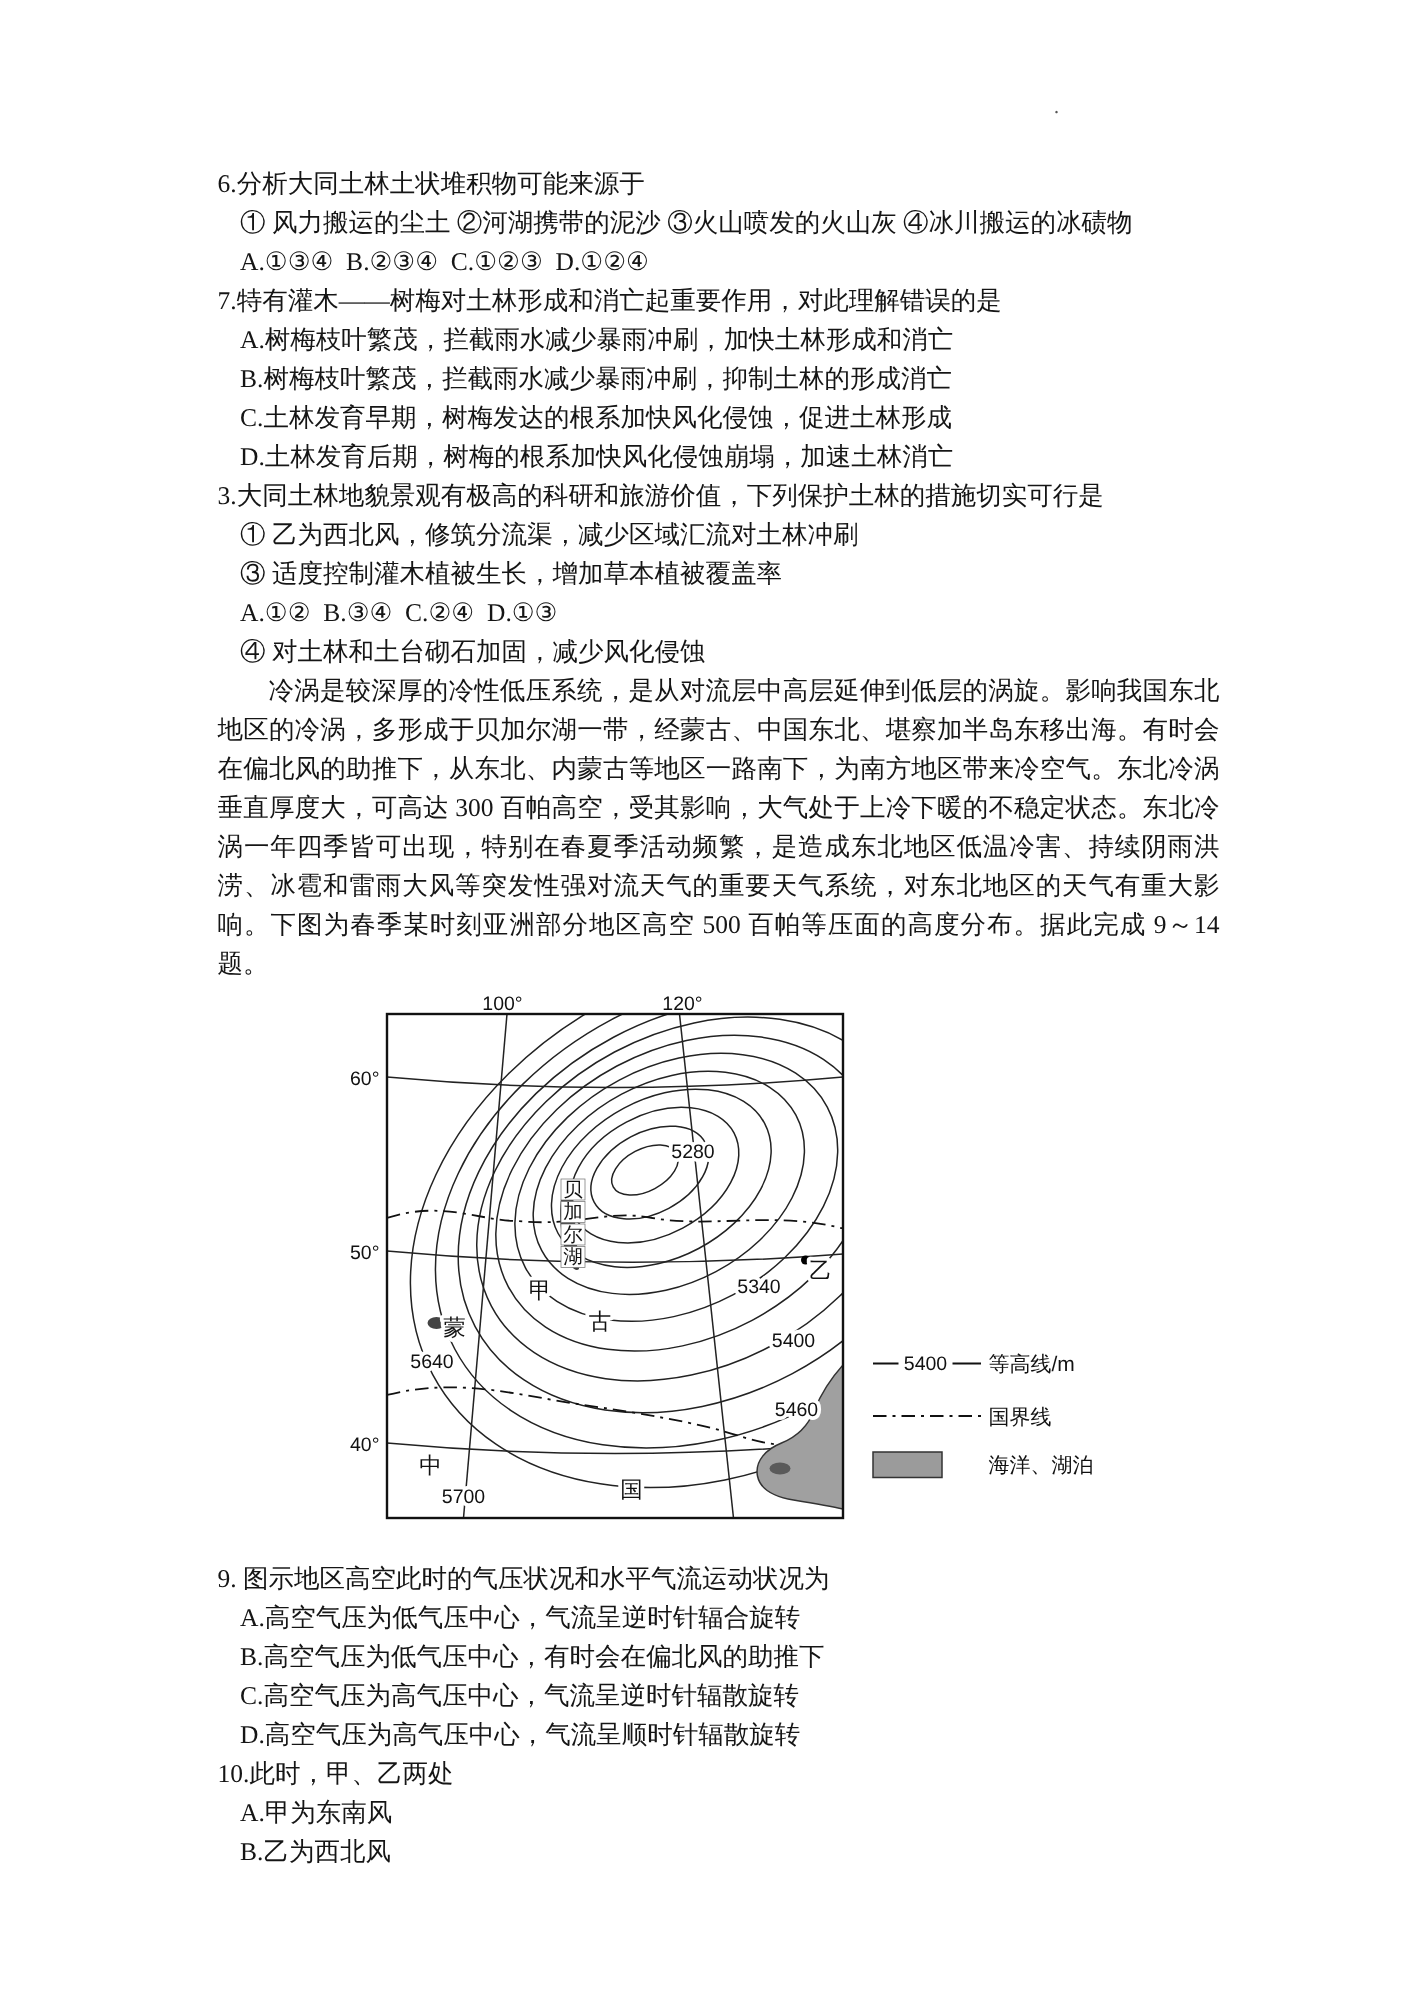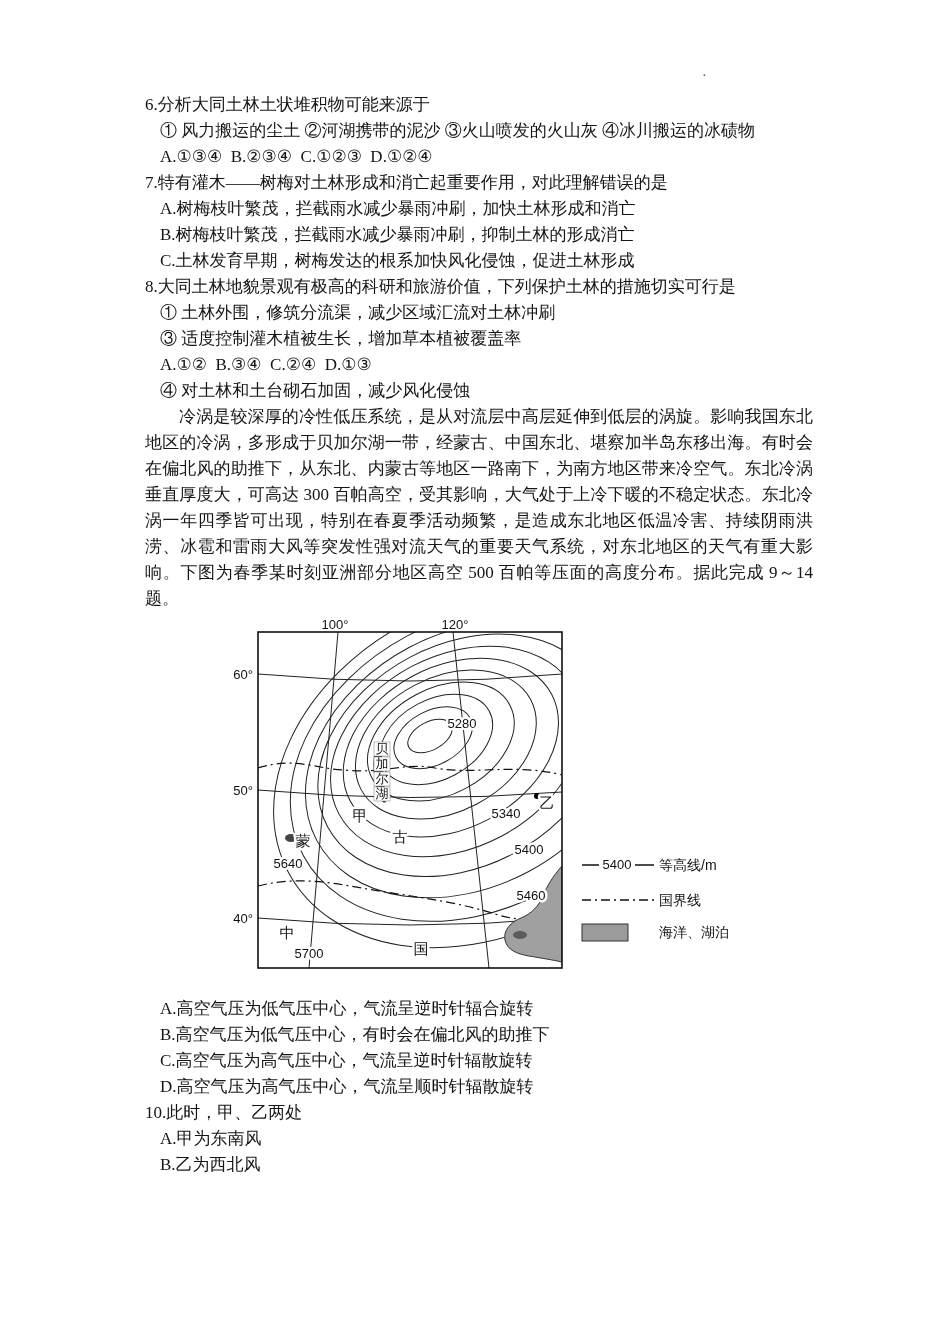--- a/index.html
+++ b/index.html
@@ -3,21 +3,21 @@
 <meta charset="utf-8">
 <style>
   * { margin:0; padding:0; box-sizing:border-box; }
   html,body { background:#ffffff; }
   .page {
     position:relative; width:950px; height:1344px; background:#ffffff;
     font-family:"Liberation Serif","DejaVu Serif",serif; color:#151515;
     overflow:hidden;
   }
   .artifact { position:absolute; left:702px; top:68px; font-size:14px; color:#555; }
-  .content { position:absolute; left:145px; top:92px; width:668px; font-size:17px; line-height:26px; }
+  .content { position:absolute; left:145px; top:110px; width:668px; font-size:17px; line-height:26px; }
   .line { white-space:pre-wrap; }
   .indent { padding-left:15px; }
   .passage { text-align:justify; text-indent:2em; }
   .figure { margin:6px 0 8px 80px; width:520px; }
   svg text { font-family:"Liberation Sans","DejaVu Sans",sans-serif; fill:#111; }
   .halo { paint-order:stroke; stroke:#ffffff; stroke-width:5px; stroke-linejoin:round; }
   .cn15 { font-size:15px; }
   .num13 { font-size:13px; }
   .deg { font-size:13px; }
   .legendtxt { font-size:14px; }
@@ -32,23 +32,24 @@
   <div class="content">
 
     <p class="line">6.分析大同土林土状堆积物可能来源于</p>
     <p class="line indent">① 风力搬运的尘土 ②河湖携带的泥沙 ③火山喷发的火山灰 ④冰川搬运的冰碛物</p>
     <p class="line indent">A.①③④  B.②③④  C.①②③  D.①②④</p>
 
     <p class="line">7.特有灌木——树梅对土林形成和消亡起重要作用，对此理解错误的是</p>
     <p class="line indent">A.树梅枝叶繁茂，拦截雨水减少暴雨冲刷，加快土林形成和消亡</p>
     <p class="line indent">B.树梅枝叶繁茂，拦截雨水减少暴雨冲刷，抑制土林的形成消亡</p>
     <p class="line indent">C.土林发育早期，树梅发达的根系加快风化侵蚀，促进土林形成</p>
+    <p class="line indent">D.土林发育后期，树梅的根系加快风化侵蚀崩塌，加速土林消亡</p>
 
-    <p class="line">8.大同土林地貌景观有极高的科研和旅游价值，下列保护土林的措施切实可行是</p>
-    <p class="line indent">① 土林外围，修筑分流渠，减少区域汇流对土林冲刷</p>
+    <p class="line">3.大同土林地貌景观有极高的科研和旅游价值，下列保护土林的措施切实可行是</p>
+    <p class="line indent">① 乙为西北风，修筑分流渠，减少区域汇流对土林冲刷</p>
     <p class="line indent">③ 适度控制灌木植被生长，增加草本植被覆盖率</p>
     <p class="line indent">A.①②  B.③④  C.②④  D.①③</p>
     <p class="line indent">④ 对土林和土台砌石加固，减少风化侵蚀</p>
 
     <p class="line passage">冷涡是较深厚的冷性低压系统，是从对流层中高层延伸到低层的涡旋。影响我国东北地区的冷涡，多形成于贝加尔湖一带，经蒙古、中国东北、堪察加半岛东移出海。有时会在偏北风的助推下，从东北、内蒙古等地区一路南下，为南方地区带来冷空气。东北冷涡垂直厚度大，可高达 300 百帕高空，受其影响，大气处于上冷下暖的不稳定状态。东北冷涡一年四季皆可出现，特别在春夏季活动频繁，是造成东北地区低温冷害、持续阴雨洪涝、冰雹和雷雨大风等突发性强对流天气的重要天气系统，对东北地区的天气有重大影响。下图为春季某时刻亚洲部分地区高空 500 百帕等压面的高度分布。据此完成 9～14 题。</p>
 
     <div class="figure">
       <svg width="520" height="362" viewBox="0 0 520 362">
         <defs>
           <clipPath id="mapclip">
@@ -138,20 +139,21 @@
 
           <line x1="357" y1="282" x2="429" y2="282" stroke="#111" stroke-width="1.4" stroke-dasharray="9 4 2 4"></line>
           <text class="legendtxt" x="434" y="287">国界线</text>
 
           <rect x="357" y="306" width="46" height="17" fill="#9b9b9b" stroke="#333" stroke-width="1"></rect>
           <text class="legendtxt" x="434" y="319">海洋、湖泊</text>
         </g>
       </svg>
     </div>
 
+    <p class="line q9block">9. 图示地区高空此时的气压状况和水平气流运动状况为</p>
     <p class="line indent">A.高空气压为低气压中心，气流呈逆时针辐合旋转</p>
     <p class="line indent">B.高空气压为低气压中心，有时会在偏北风的助推下</p>
     <p class="line indent">C.高空气压为高气压中心，气流呈逆时针辐散旋转</p>
     <p class="line indent">D.高空气压为高气压中心，气流呈顺时针辐散旋转</p>
 
     <p class="line">10.此时，甲、乙两处</p>
     <p class="line indent">A.甲为东南风</p>
     <p class="line indent">B.乙为西北风</p>
 
   </div>

